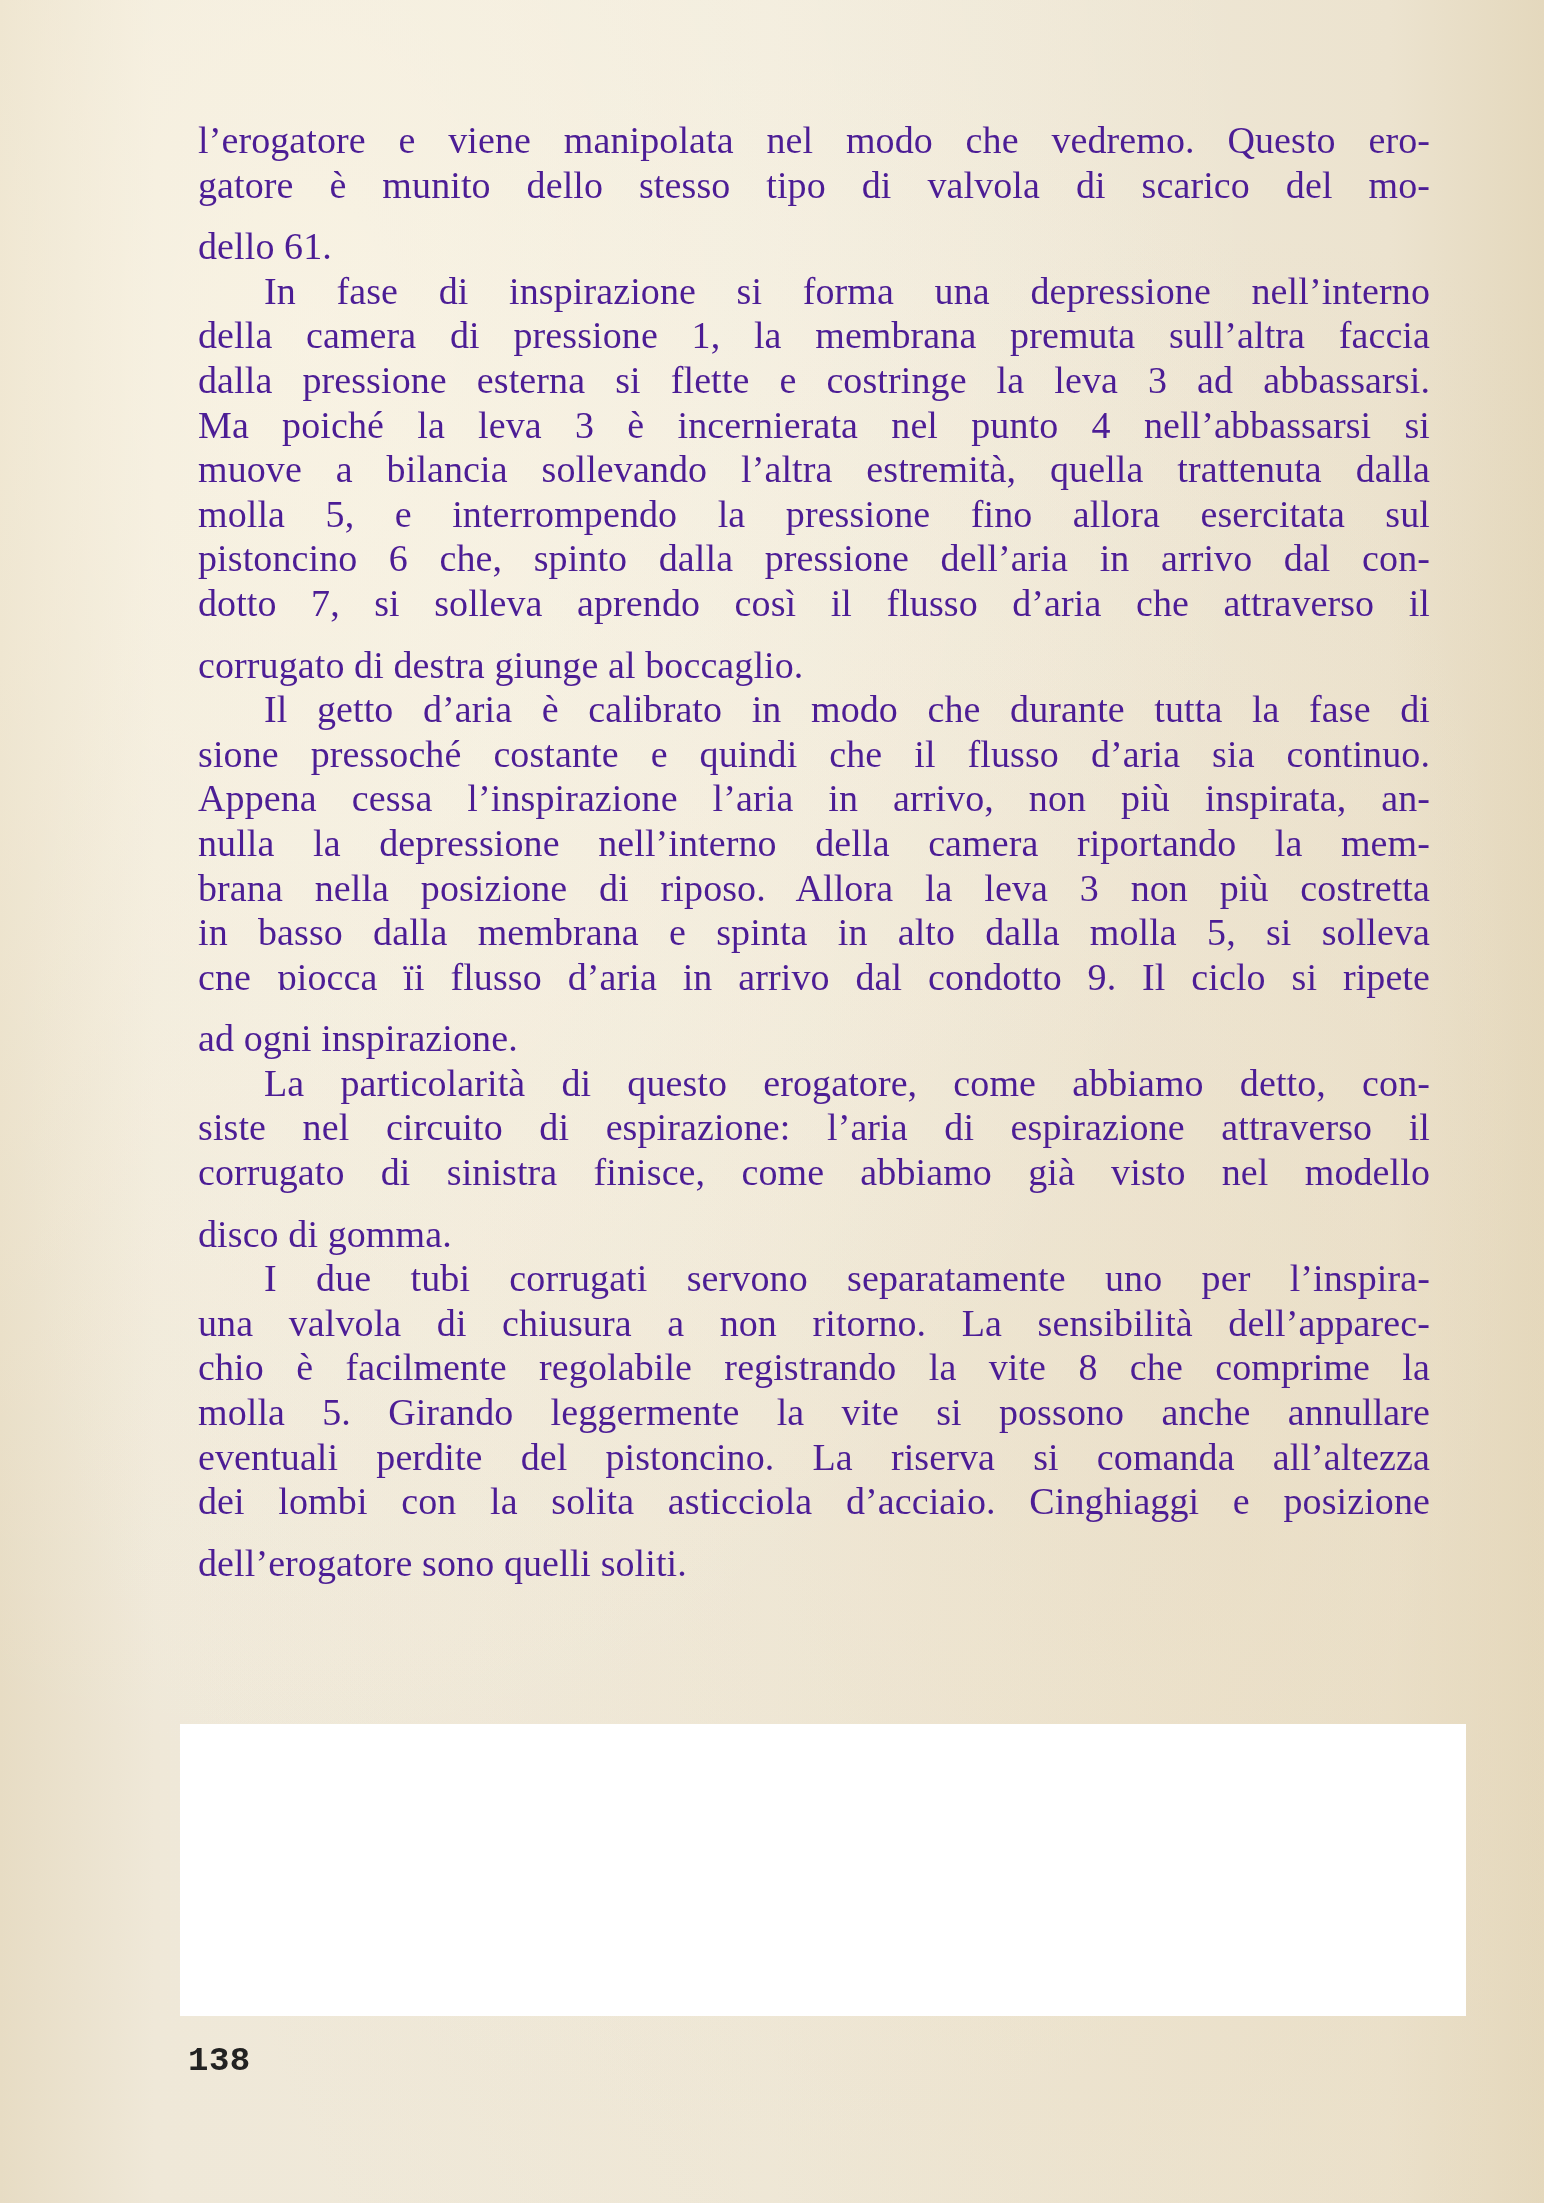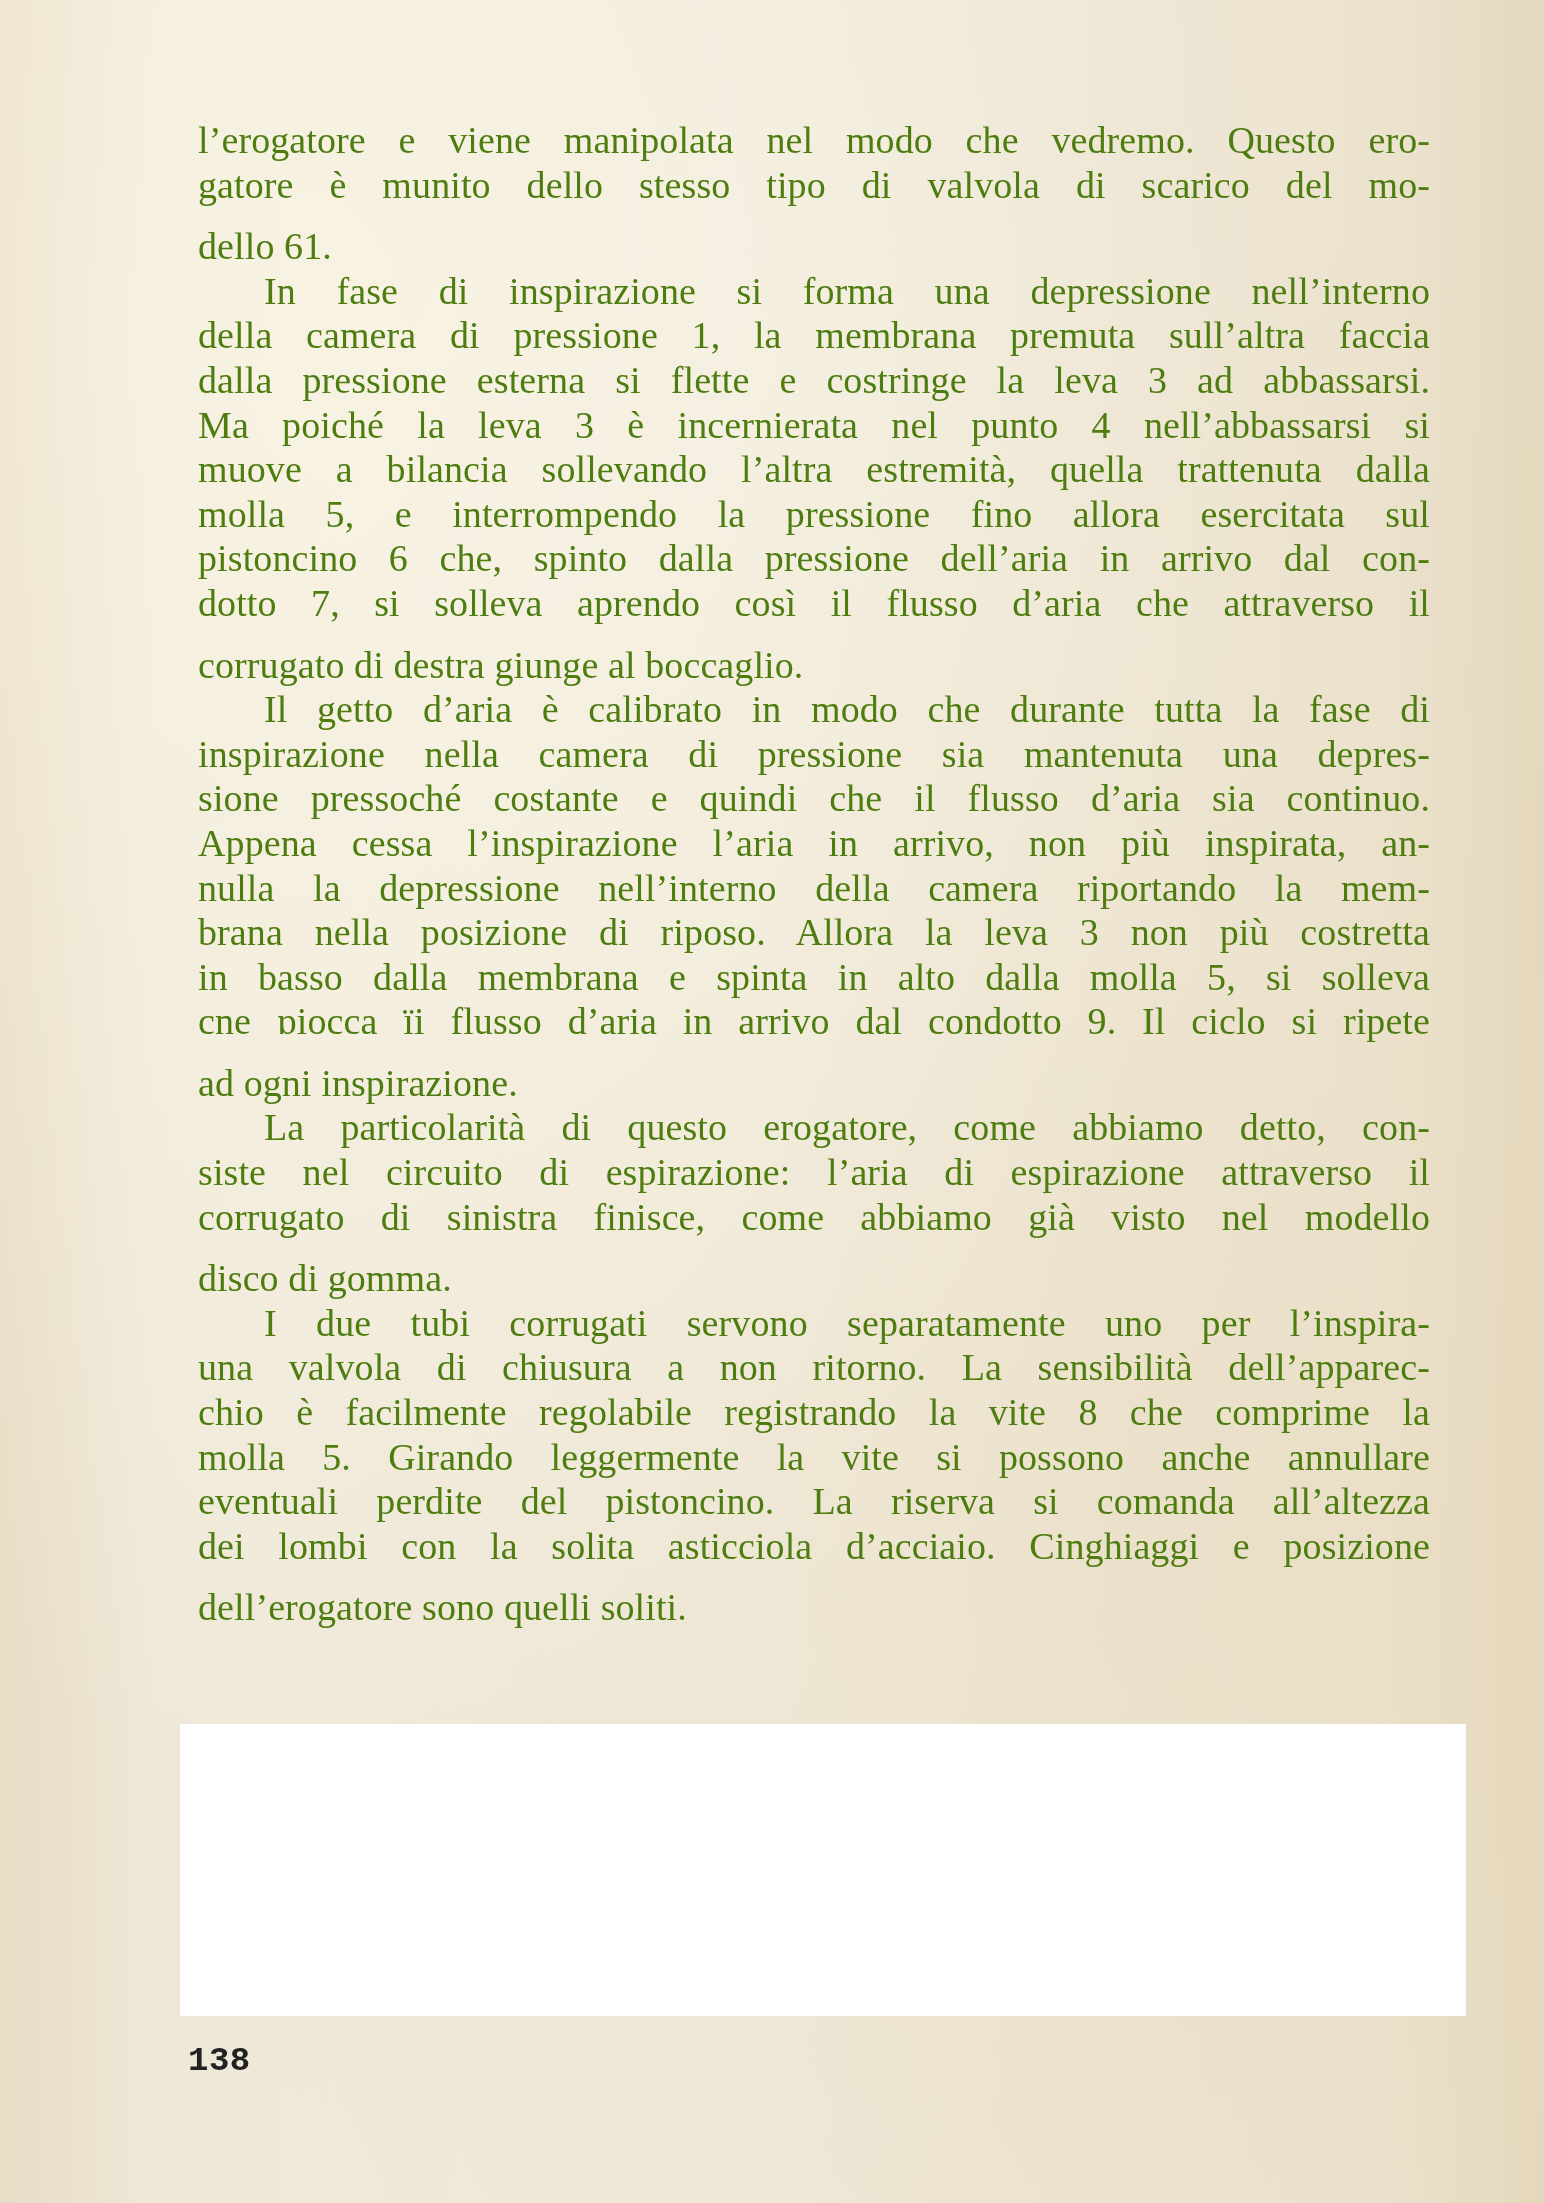--- a/index.html
+++ b/index.html
@@ -25,21 +25,21 @@
     height: 2203px;
   }
   .body-text {
     position: absolute;
     left: 198px;
     top: 118px;
     width: 1232px;
     font-family: "Liberation Serif", "DejaVu Serif", serif;
     font-size: 38px;
     line-height: 44.6px;
-    color: #4d7c0f;
+    color: #4c1d95;
   }
   .line {
     display: block;
     text-align: justify;
     text-align-last: justify;
     white-space: nowrap;
     height: 44.6px;
     letter-spacing: 0.1px;
   }
   .line.last {
@@ -87,21 +87,20 @@
       <span class="line">Ma poiché la leva 3 è incernierata nel punto 4 nell’abbassarsi si</span>
       <span class="line">muove a bilancia sollevando l’altra estremità, quella trattenuta dalla</span>
       <span class="line">molla 5, e interrompendo la pressione fino allora esercitata sul</span>
       <span class="line">pistoncino 6 che, spinto dalla pressione dell’aria in arrivo dal con-</span>
       <span class="line">dotto 7, si solleva aprendo così il flusso d’aria che attraverso il</span>
       <span class="line last">corrugato di destra giunge al boccaglio.</span>
     </div>
 
     <div>
       <span class="line indent">Il getto d’aria è calibrato in modo che durante tutta la fase di</span>
-      <span class="line">inspirazione nella camera di pressione sia mantenuta una depres-</span>
       <span class="line">sione pressoché costante e quindi che il flusso d’aria sia continuo.</span>
       <span class="line">Appena cessa l’inspirazione l’aria in arrivo, non più inspirata, an-</span>
       <span class="line">nulla la depressione nell’interno della camera riportando la mem-</span>
       <span class="line">brana nella posizione di riposo. Allora la leva 3 non più costretta</span>
       <span class="line">in basso dalla membrana e spinta in alto dalla molla 5, si solleva</span>
       <span class="line">cne ɒiocca ïi flusso d’aria in arrivo dal condotto 9. Il ciclo si ripete</span>
       <span class="line last">ad ogni inspirazione.</span>
     </div>
 
     <div>

